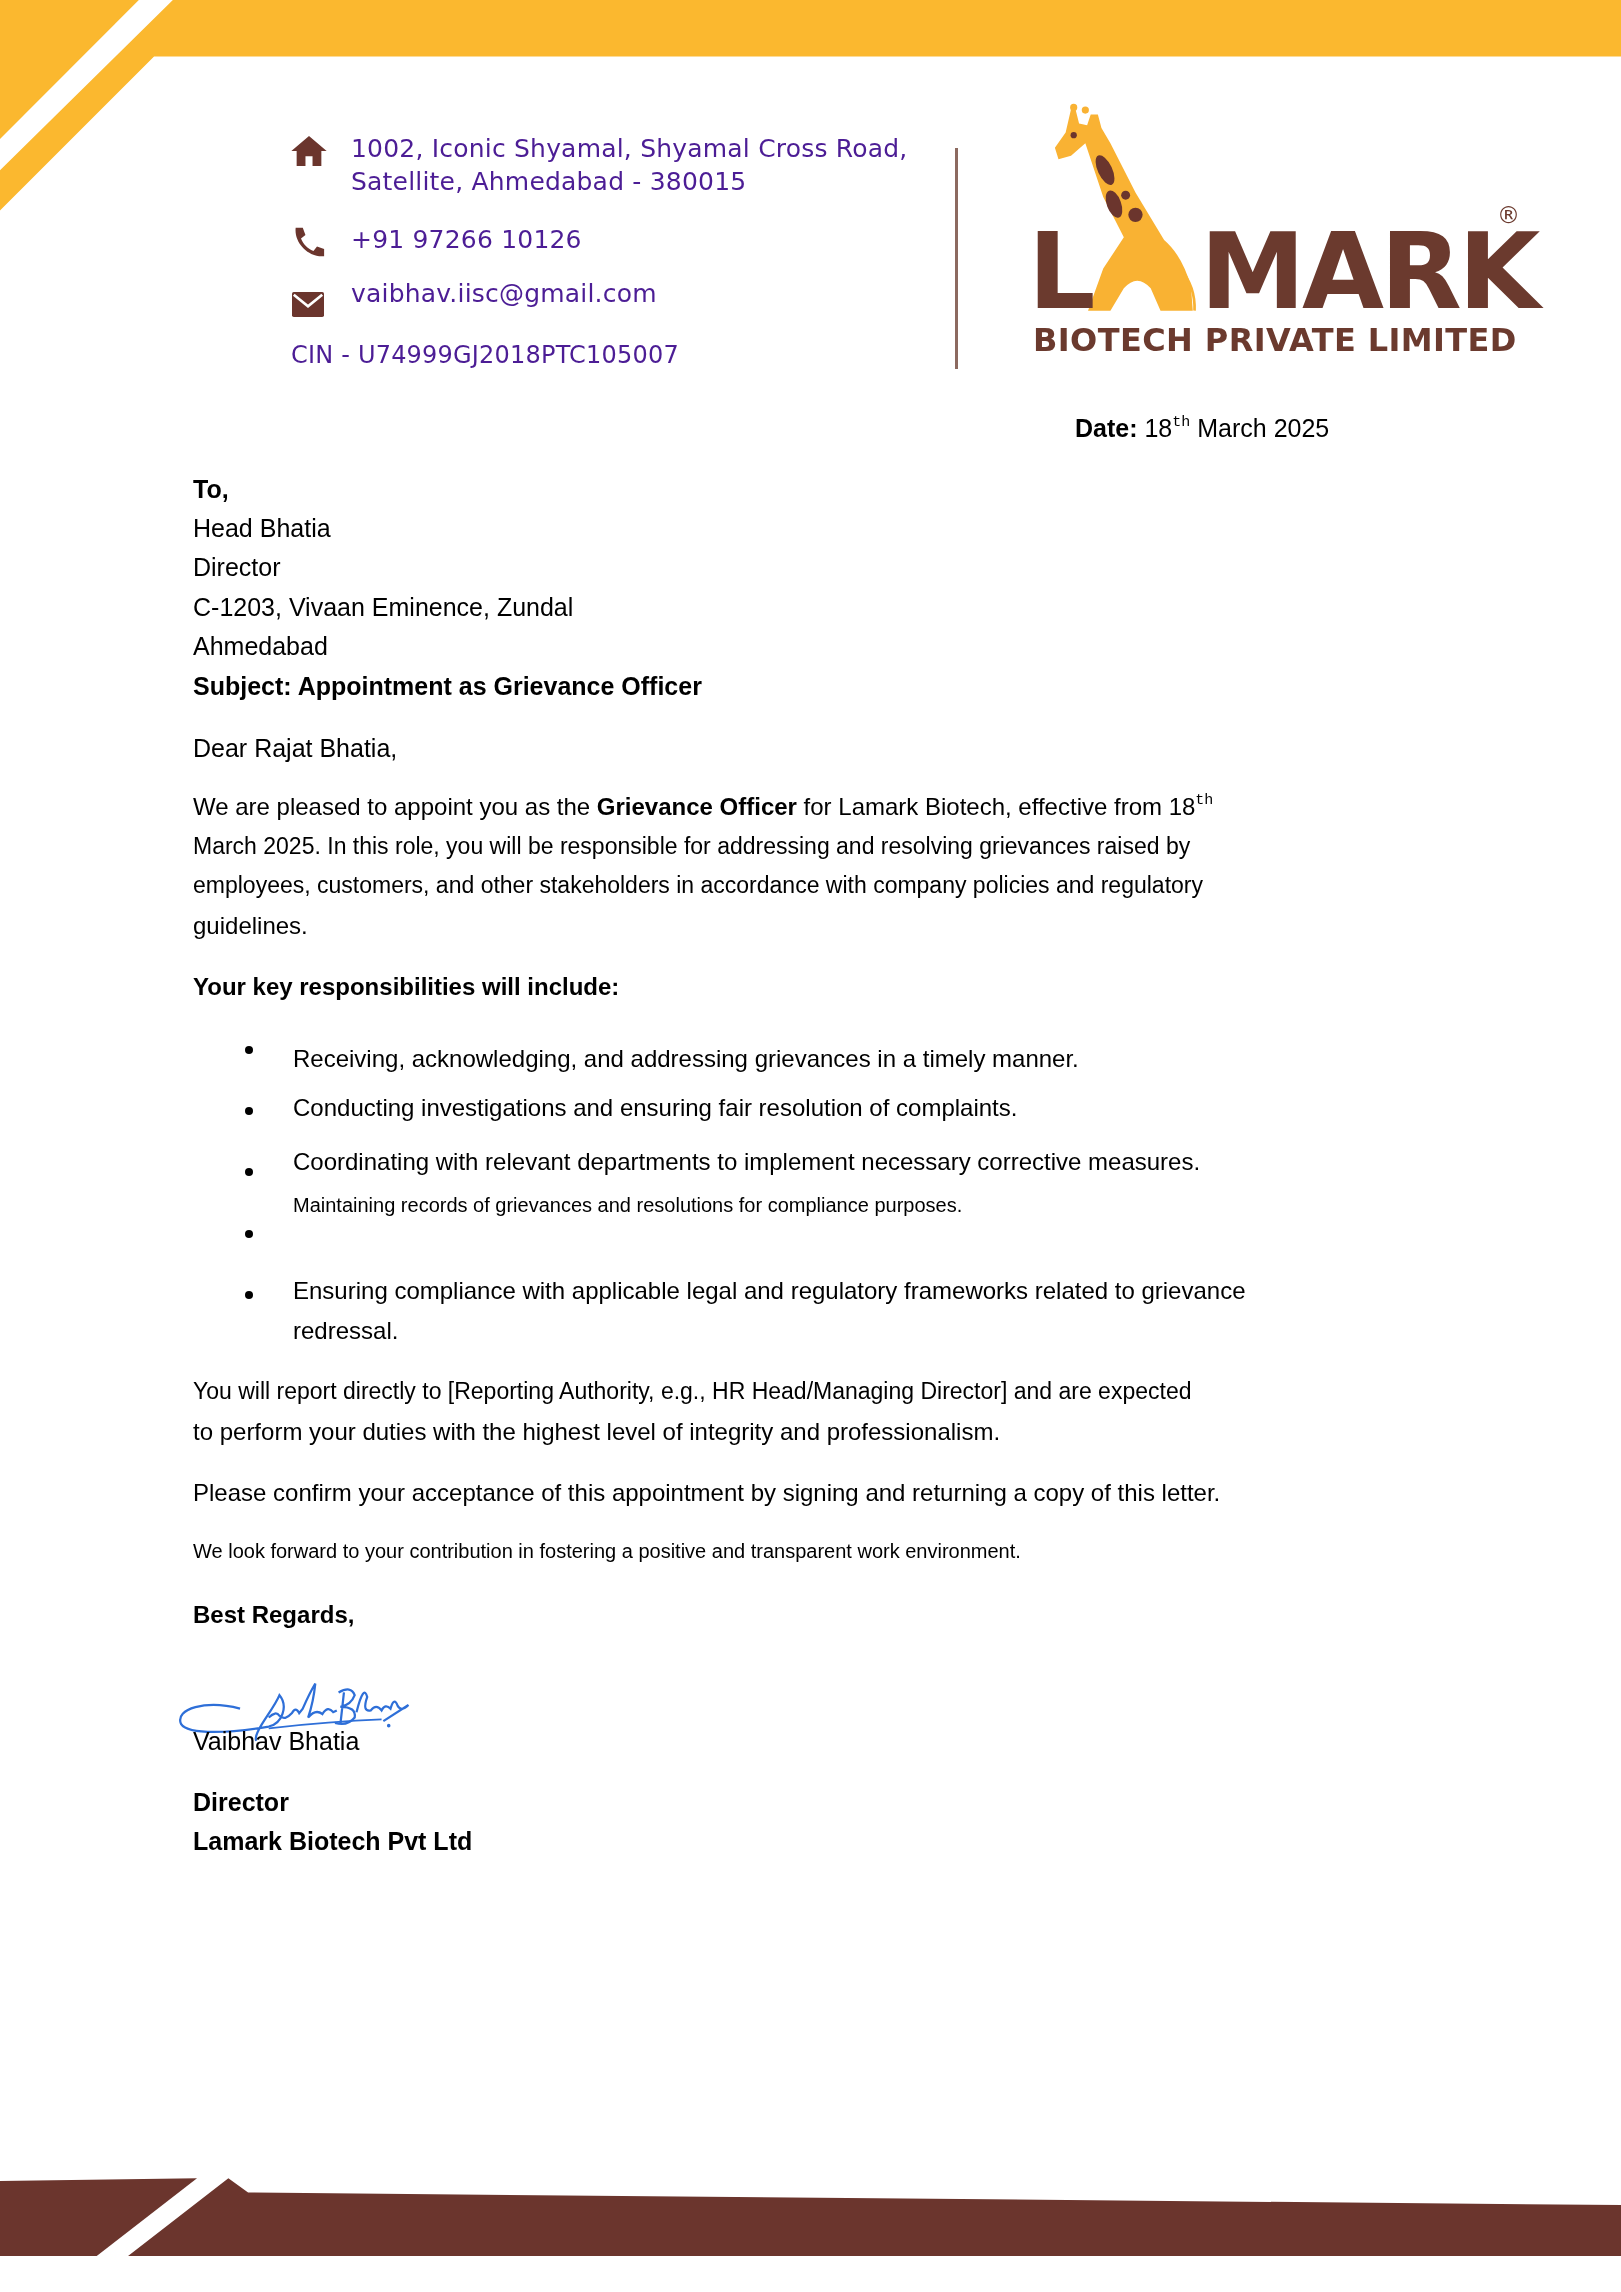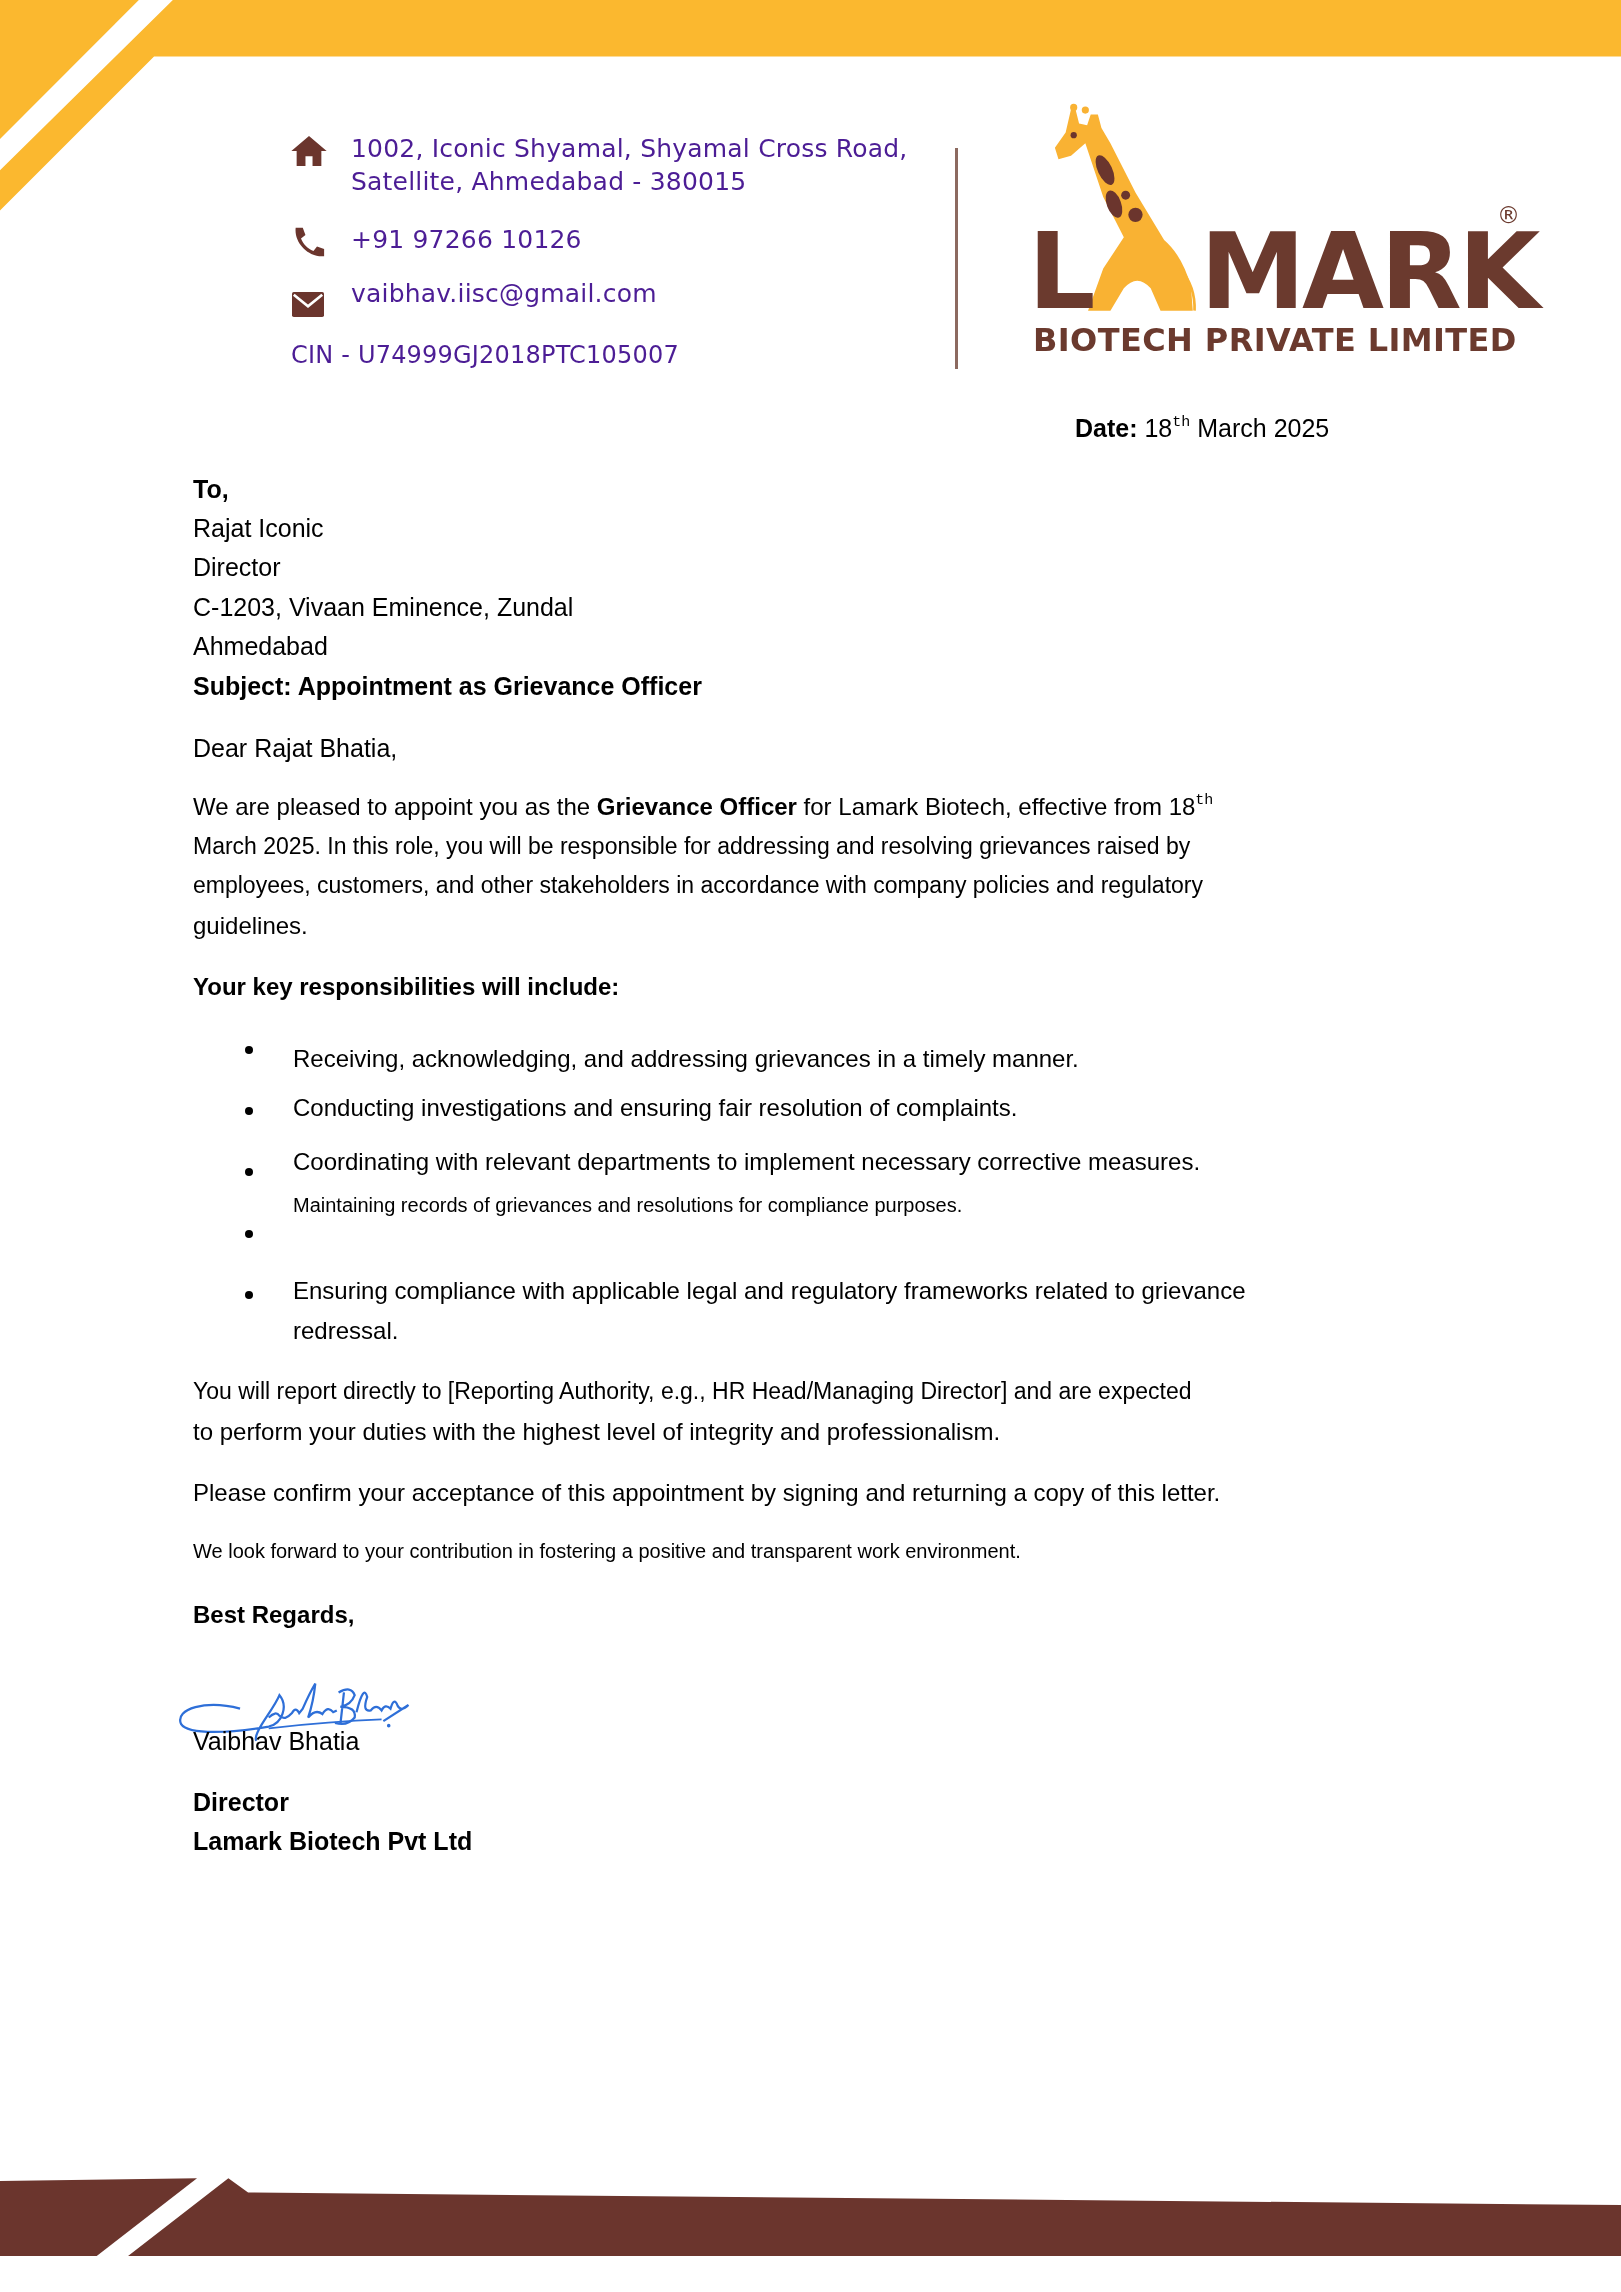--- a/index.html
+++ b/index.html
@@ -67,21 +67,21 @@
 </div>
 
 <div class="abs" style="left:1075px;top:414px;font-size:25px">
   <span class="b">Date:</span>
   <span>18</span><sup>th</sup>
   <span>March 2025</span>
 </div>
 
 <div>
   <div class="line b" style="top:475px">To,</div>
-  <div class="line" style="top:514px">Rajat Iconic</div>
+  <div class="line" style="top:514px">Head Bhatia</div>
   <div class="line" style="top:553px">Director</div>
   <div class="line" style="top:593px">C-1203, Vivaan Eminence, Zundal</div>
   <div class="line" style="top:632px">Ahmedabad</div>
   <div class="line b" style="top:672px">Subject: Appointment as Grievance Officer</div>
 </div>
 
 <div class="line" style="top:734px">Dear Rajat Bhatia,</div>
 
 <div>
   <div class="line" style="top:793px;font-size:24px">

